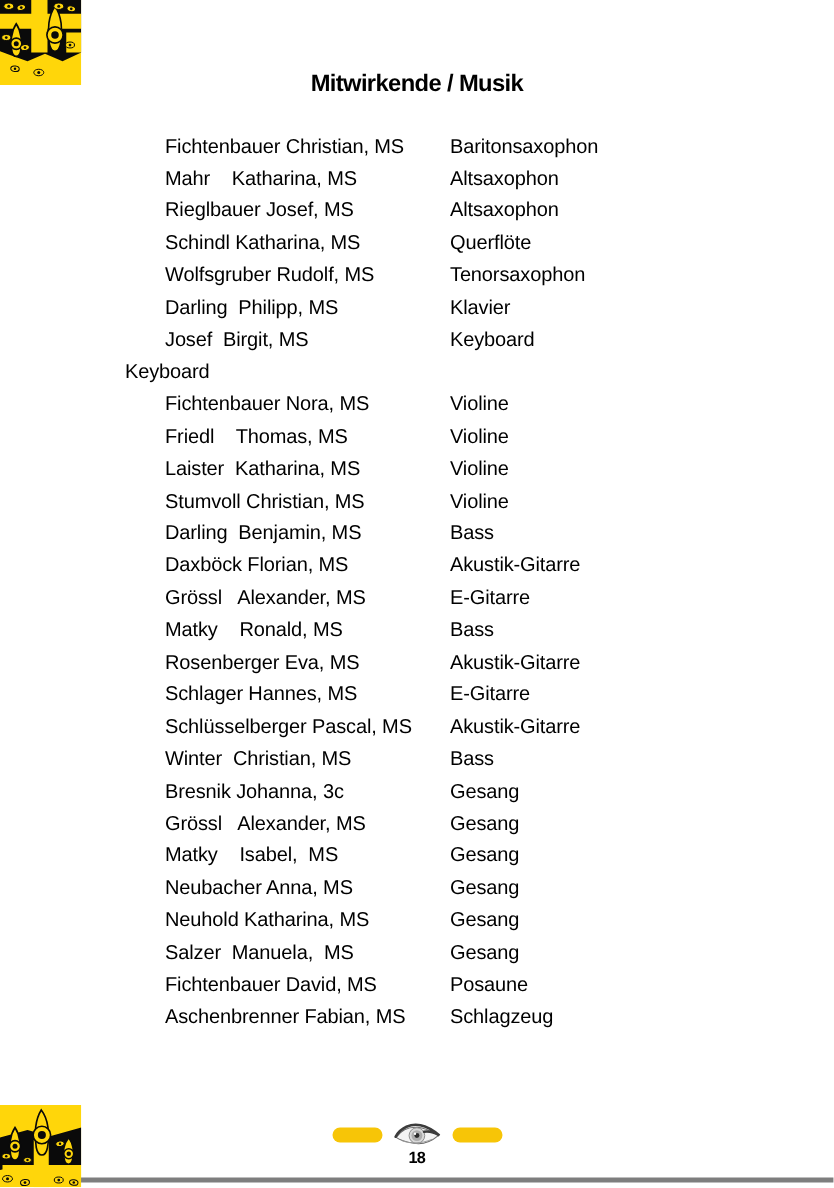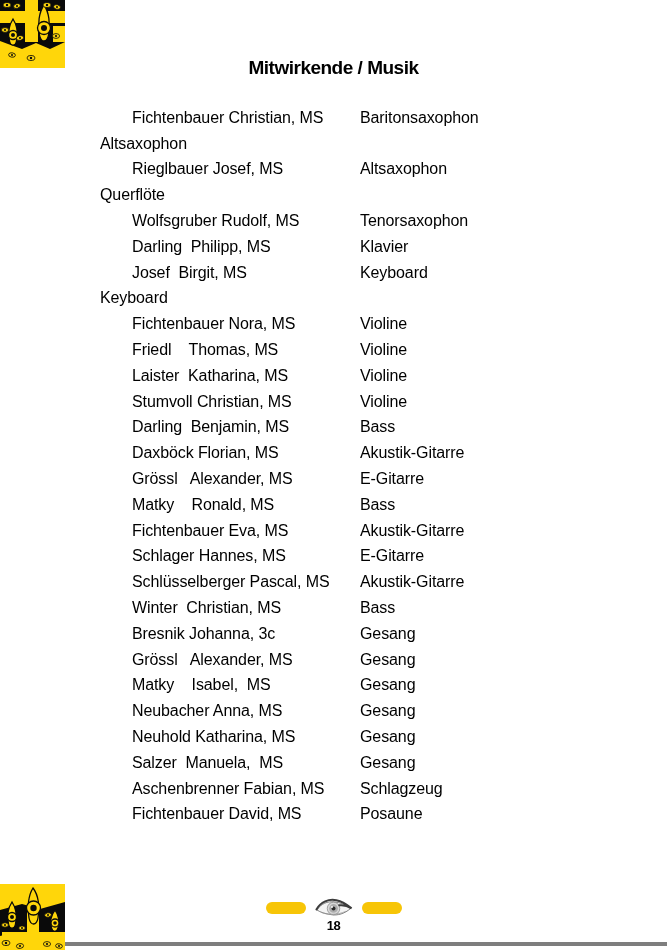--- a/index.html
+++ b/index.html
@@ -78,27 +78,29 @@
   </div>
 
   <h1 class="title">Mitwirkende / Musik</h1>
 
   <div class="roster">
       <div class="row">
         <span class="name">Fichtenbauer Christian, MS</span>
         <span class="instrument">Baritonsaxophon</span>
       </div>
       <div class="row">
+        <span class="name">Mahr    Katharina, MS</span>
         <span class="instrument">Altsaxophon</span>
       </div>
       <div class="row">
         <span class="name">Rieglbauer Josef, MS</span>
         <span class="instrument">Altsaxophon</span>
       </div>
       <div class="row">
+        <span class="name">Schindl Katharina, MS</span>
         <span class="instrument">Querflöte</span>
       </div>
       <div class="row">
         <span class="name">Wolfsgruber Rudolf, MS</span>
         <span class="instrument">Tenorsaxophon</span>
       </div>
       <div class="row">
         <span class="name">Darling  Philipp, MS</span>
         <span class="instrument">Klavier</span>
       </div>
@@ -135,21 +137,21 @@
       </div>
       <div class="row">
         <span class="name">Grössl   Alexander, MS</span>
         <span class="instrument">E-Gitarre</span>
       </div>
       <div class="row">
         <span class="name">Matky    Ronald, MS</span>
         <span class="instrument">Bass</span>
       </div>
       <div class="row">
-        <span class="name">Fichtenbauer Eva, MS</span>
+        <span class="name">Rosenberger Eva, MS</span>
         <span class="instrument">Akustik-Gitarre</span>
       </div>
       <div class="row">
         <span class="name">Schlager Hannes, MS</span>
         <span class="instrument">E-Gitarre</span>
       </div>
       <div class="row">
         <span class="name">Schlüsselberger Pascal, MS</span>
         <span class="instrument">Akustik-Gitarre</span>
       </div>
@@ -175,26 +177,26 @@
       </div>
       <div class="row">
         <span class="name">Neuhold Katharina, MS</span>
         <span class="instrument">Gesang</span>
       </div>
       <div class="row">
         <span class="name">Salzer  Manuela,  MS</span>
         <span class="instrument">Gesang</span>
       </div>
       <div class="row">
+        <span class="name">Fichtenbauer David, MS</span>
+        <span class="instrument">Posaune</span>
+      </div>
+      <div class="row">
         <span class="name">Aschenbrenner Fabian, MS</span>
         <span class="instrument">Schlagzeug</span>
-      </div>
-      <div class="row">
-        <span class="name">Fichtenbauer David, MS</span>
-        <span class="instrument">Posaune</span>
       </div>
     </div>
 
   <div class="corner-art bottom">
     <span>
       <svg width="65" height="66" viewBox="0 0 65 66" xmlns="http://www.w3.org/2000/svg">
         <rect width="65" height="66" fill="#FFD60A"></rect>
         <path d="M0 26 L22 20 40 25 65 18 V48 L40 52 18 48 0 52 Z" fill="#0a0a0a"></path>
         <rect x="27" y="28" width="12" height="38" fill="#FFD60A"></rect>
         <rect x="2" y="48" width="63" height="10" fill="#FFD60A"></rect>

